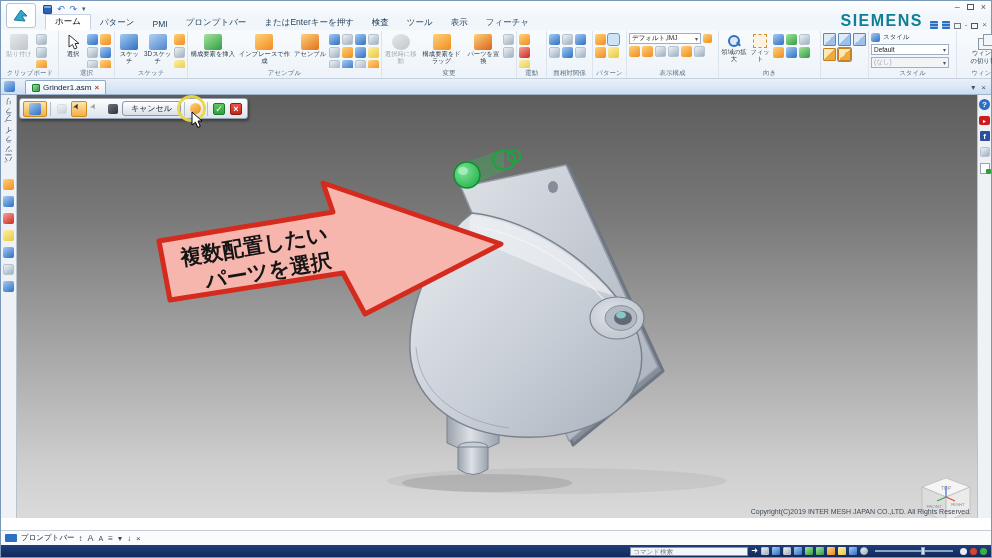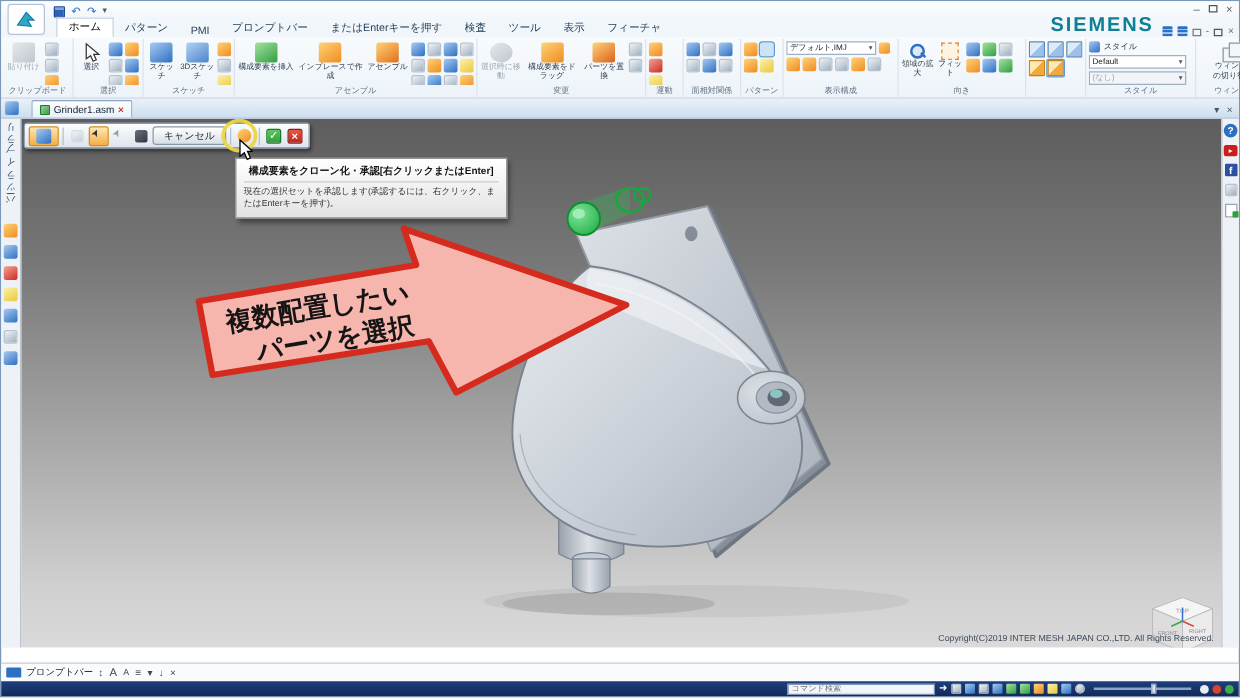--- a/index.html
+++ b/index.html
@@ -551,24 +551,20 @@
       </div>
       <div class="cbtn">
         <span class="xchip">×</span>
       </div>
       <div class="hl-ellipse"></div>
       <svg class="cursor-arrow" width="12" height="18">
         <path d="M2,1 L2,14 L5.5,11.2 L7.8,16.5 L10.3,15.3 L8,10 L12,10 Z" fill="#fff" stroke="#000" stroke-width="1"></path>
       </svg>
     </div>
 
-    <div class="tooltip">
-      <div class="tt-title">構成要素をクローン化・承認[右クリックまたはEnter]</div>
-      <div class="tt-body">現在の選択セットを承認します(承認するには、右クリック、またはEnterキーを押す)。</div>
-    </div>
 
     <div class="copyright">Copyright(C)2019 INTER MESH JAPAN CO.,LTD. All Rights Reserved.</div>
   </div>
 
   <div class="statusbar">
     <span class="prompt-ic"></span>
     <span class="prompt-label">プロンプトバー</span>
     <div class="sb-icons">
       <span>↕</span>
       <span class="big">A</span>

